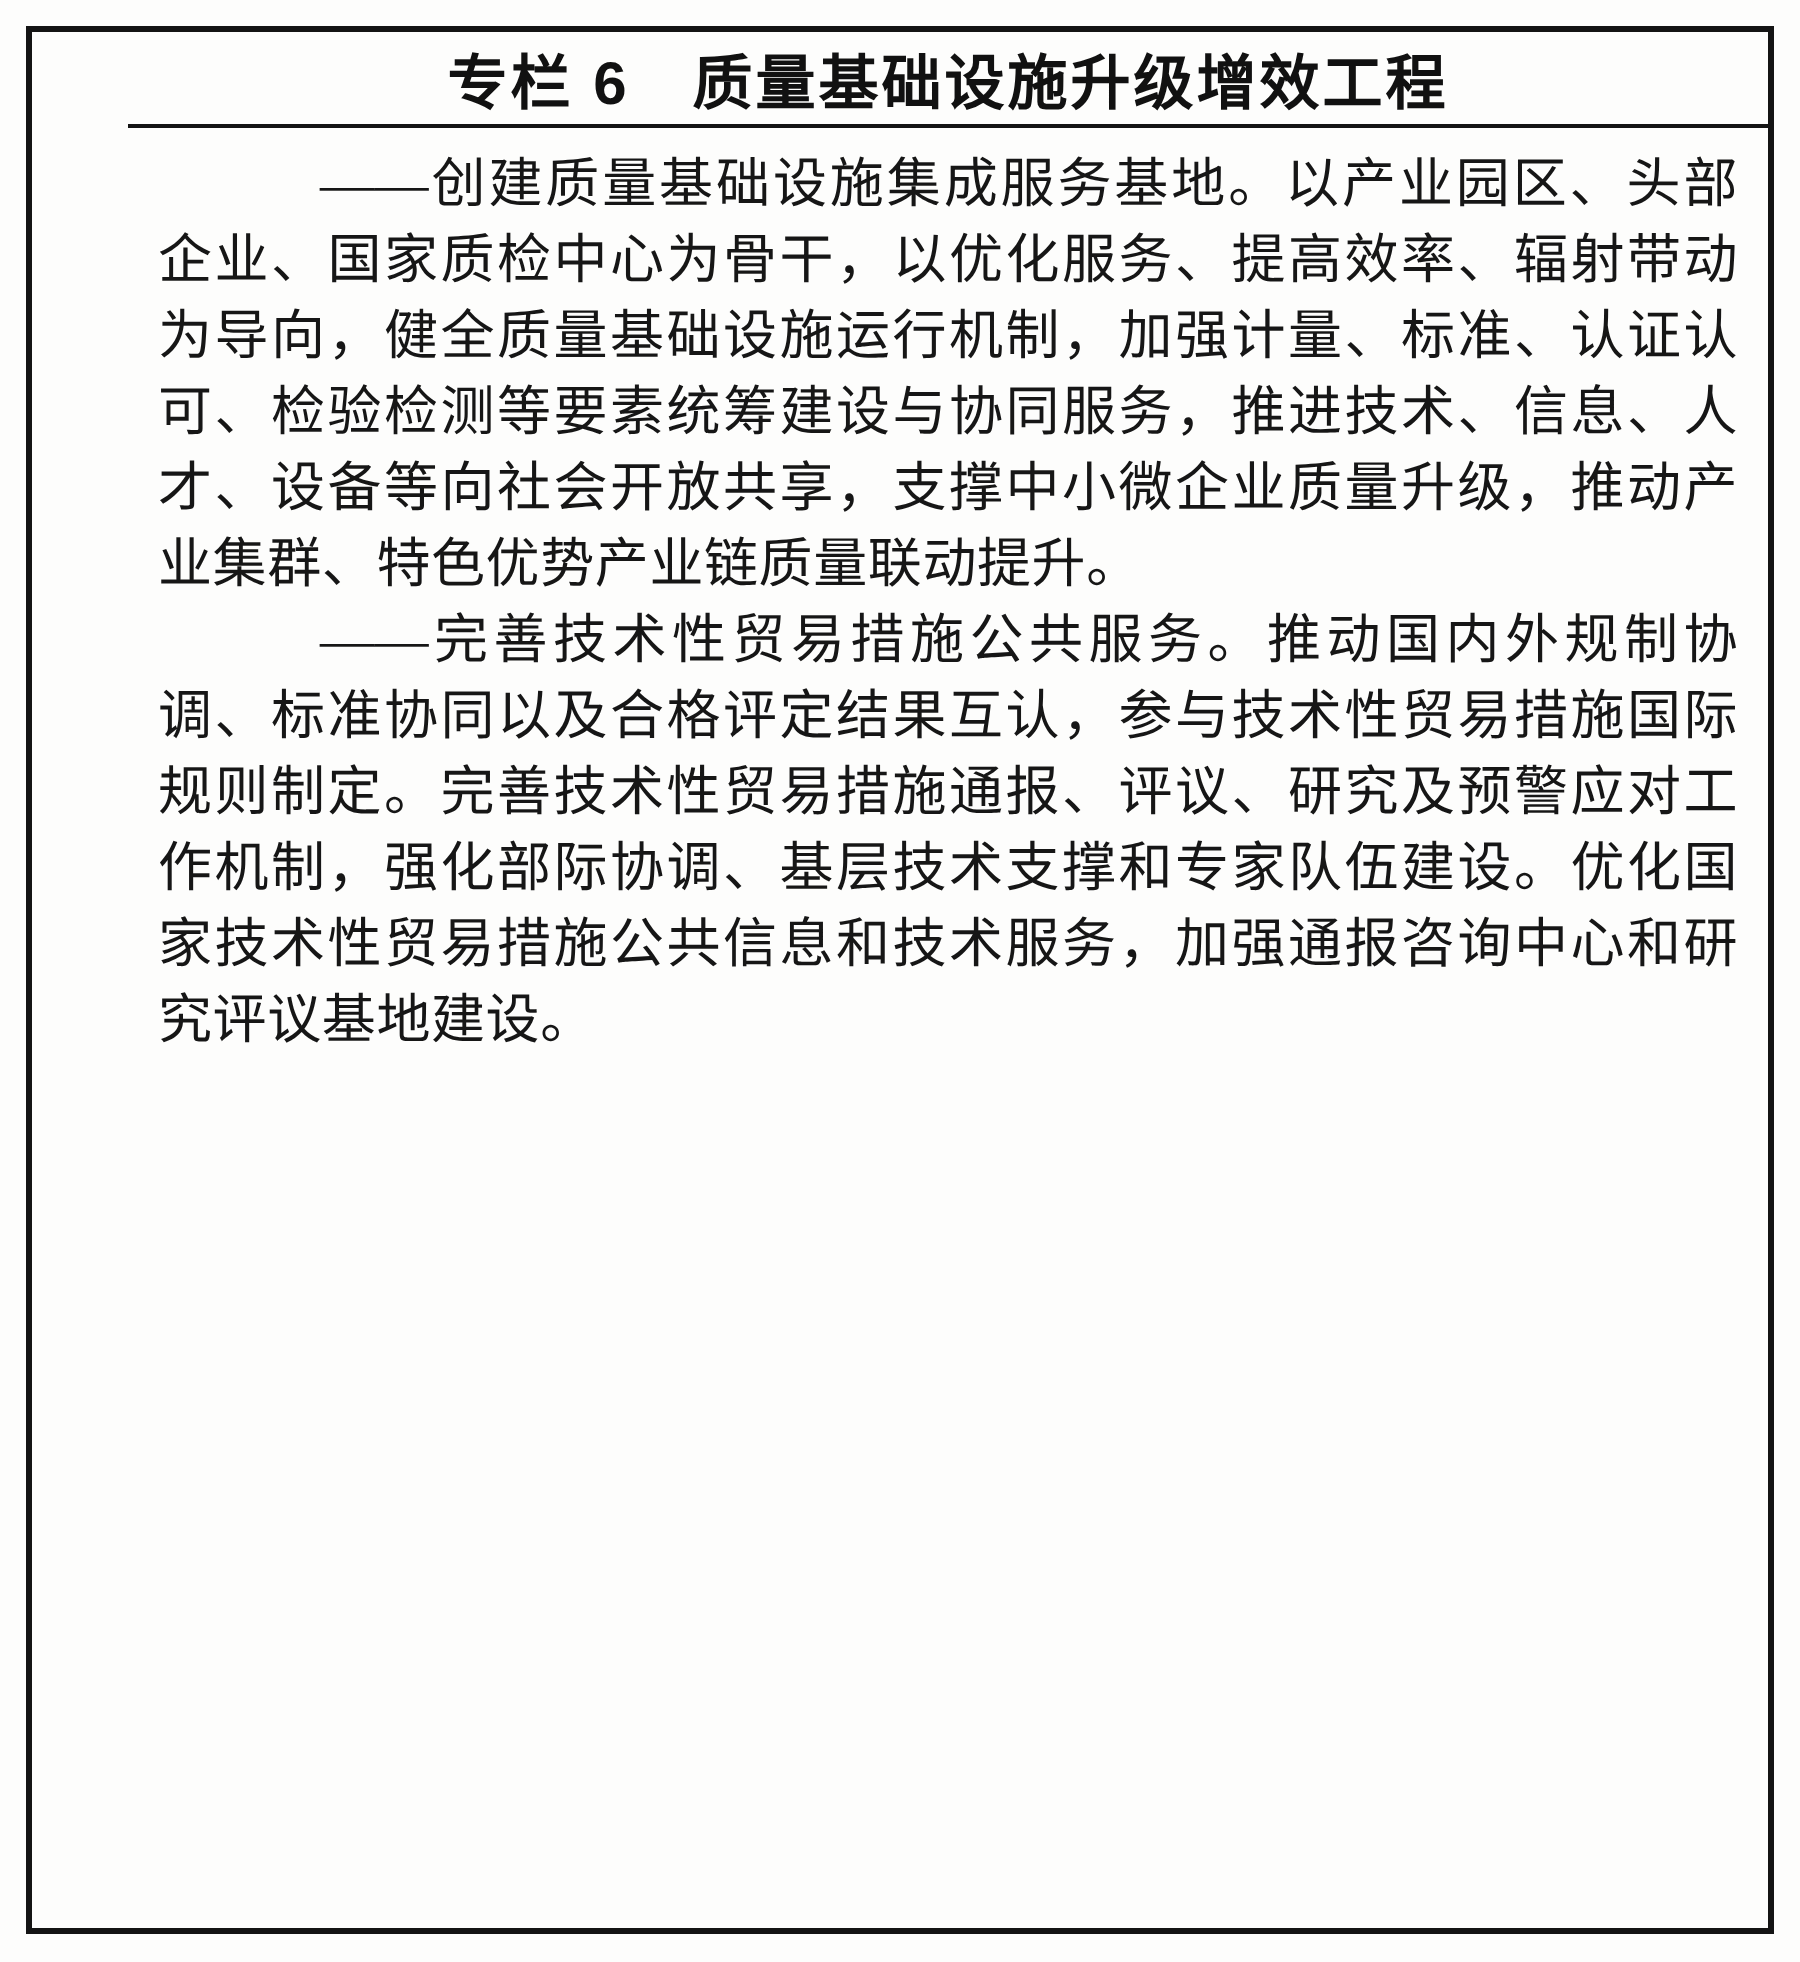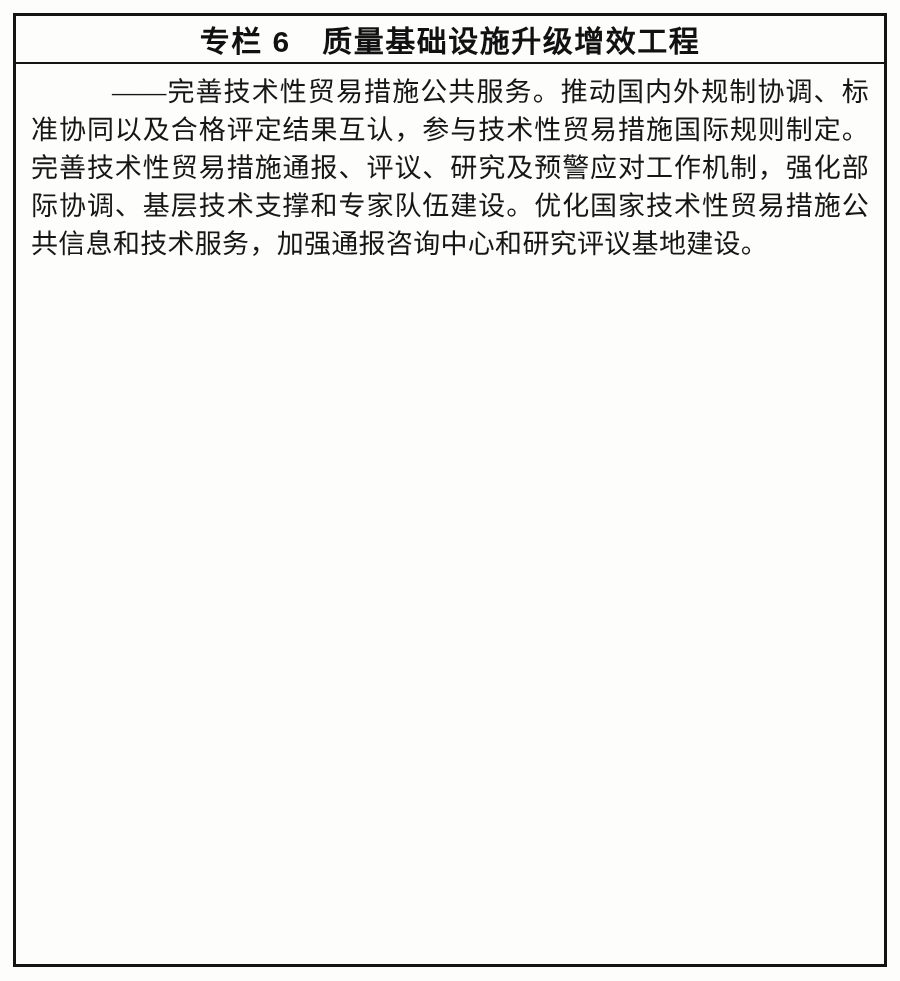--- a/index.html
+++ b/index.html
@@ -15,20 +15,21 @@
     overflow: hidden;
   }
   .callout-box {
     position: absolute;
     left: 13px;
     top: 13px;
     right: 13px;
     bottom: 14px;
     border: 3px solid #141414;
     background: #fdfdfc;
+    padding-left: 48px;
   }
   .box-header {
     height: 46px;
     border-bottom: 2px solid #141414;
     display: flex;
     align-items: center;
     justify-content: center;
   }
   .box-title {
     margin: 0;
@@ -57,16 +58,17 @@
 </style>
 </head>
 <body>
 
 <div class="page">
   <section class="callout-box">
     <header class="box-header">
       <h1 class="box-title">专栏 6　质量基础设施升级增效工程</h1>
     </header>
     <div class="box-body">
+      <p>——创建质量基础设施集成服务基地。以产业园区、头部企业、国家质检中心为骨干，以优化服务、提高效率、辐射带动为导向，健全质量基础设施运行机制，加强计量、标准、认证认可、检验检测等要素统筹建设与协同服务，推进技术、信息、人才、设备等向社会开放共享，支撑中小微企业质量升级，推动产业集群、特色优势产业链质量联动提升。</p>
       <p>——完善技术性贸易措施公共服务。推动国内外规制协调、标准协同以及合格评定结果互认，参与技术性贸易措施国际规则制定。完善技术性贸易措施通报、评议、研究及预警应对工作机制，强化部际协调、基层技术支撑和专家队伍建设。优化国家技术性贸易措施公共信息和技术服务，加强通报咨询中心和研究评议基地建设。</p>
     </div>
   </section>
 </div>
 
 </body></html>

